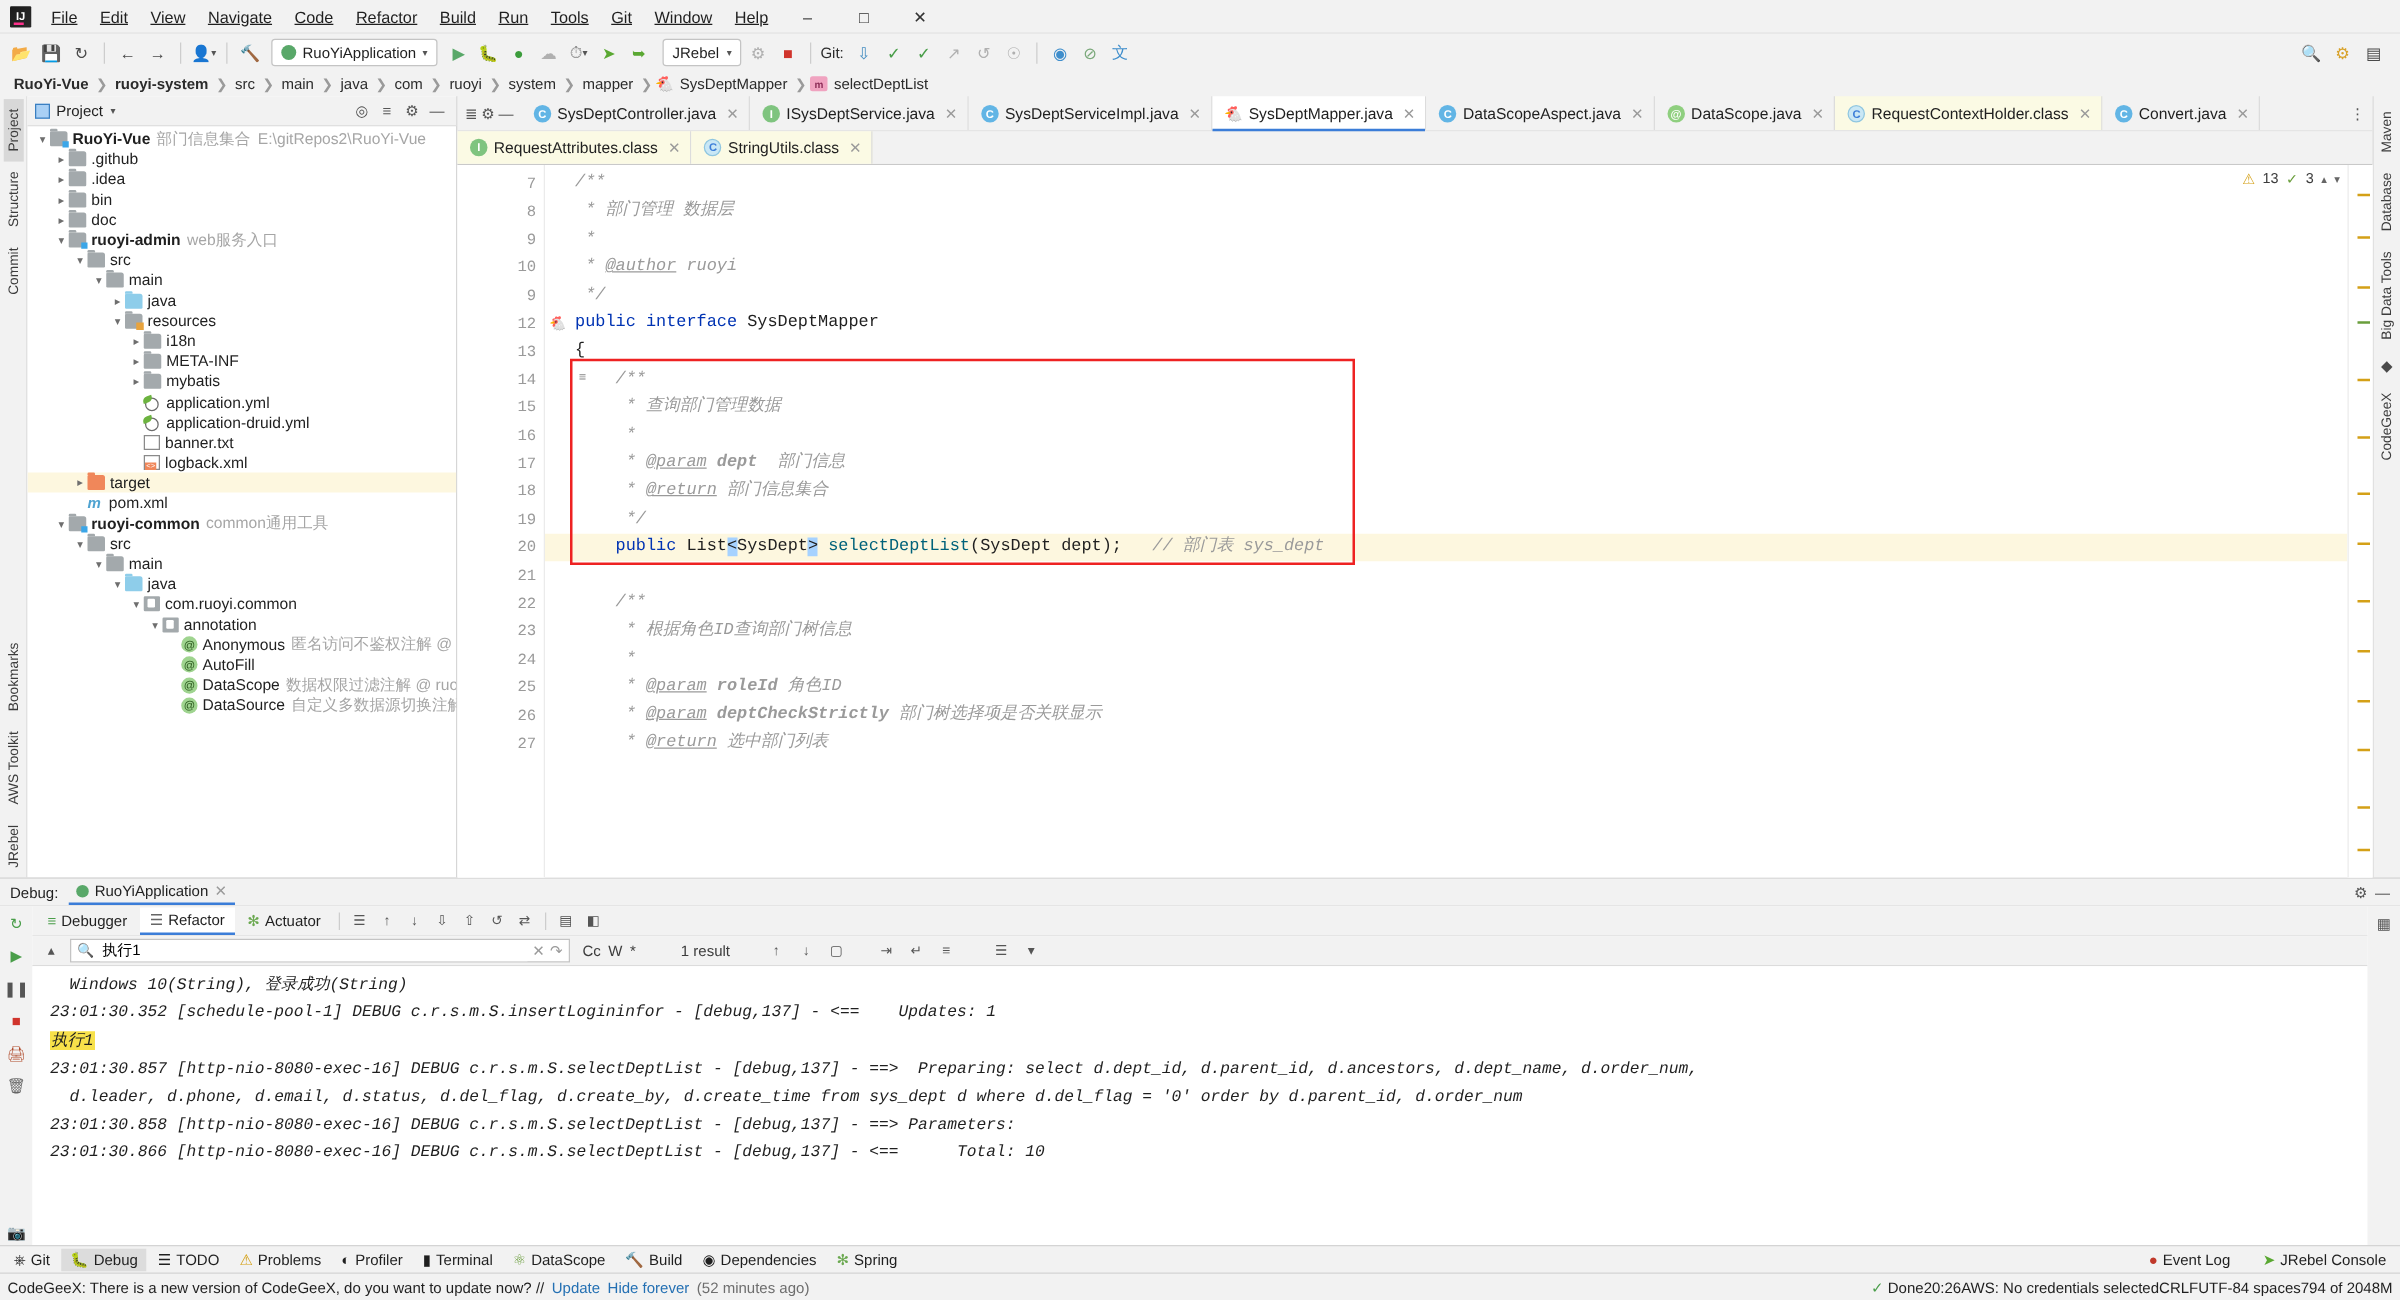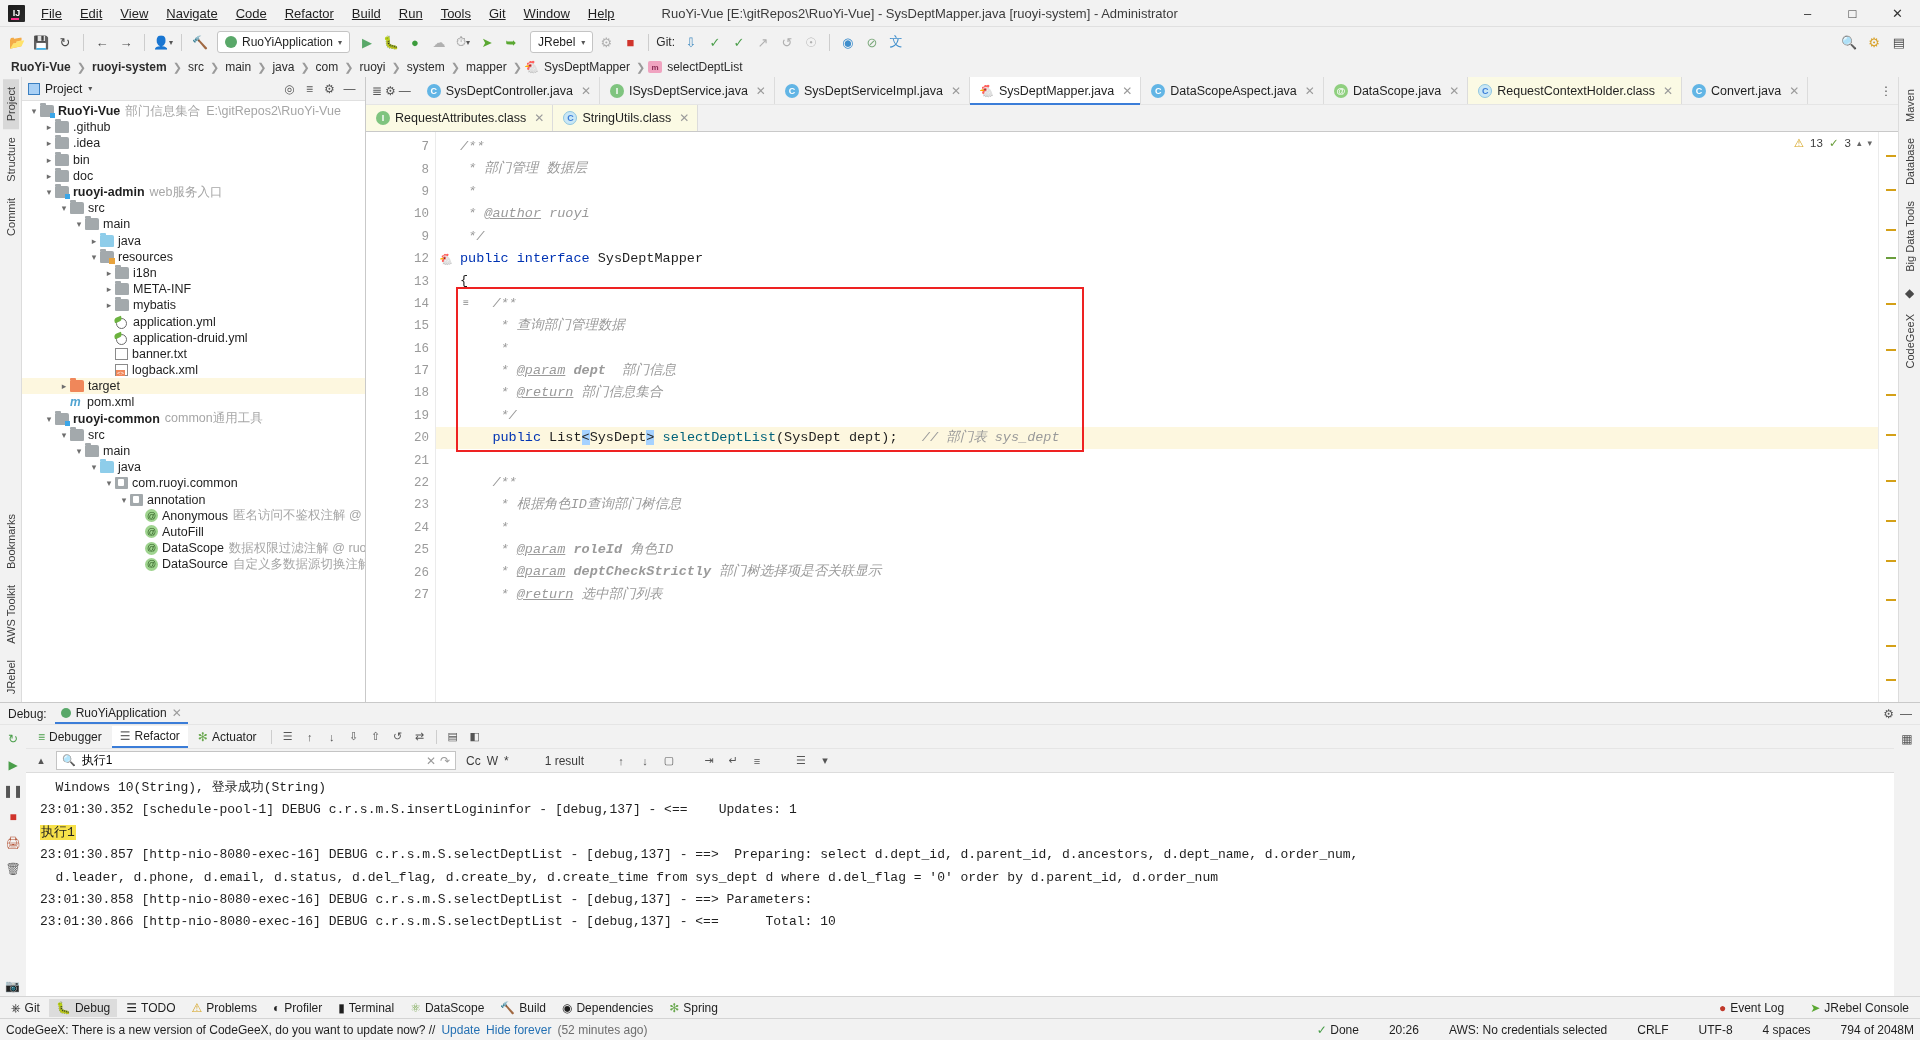--- a/index.html
+++ b/index.html
@@ -226,40 +226,40 @@
     height:19px; width: 400px; padding: 0 5px; font-size:12px;
   }
   .search-box input { border:none; outline:none; font-size:12px; width:100%; font-family:"Liberation Sans",sans-serif;}
   .sr-ic { width:18px;height:18px;display:flex;align-items:center;justify-content:center;color:#555;font-size:11px;}
   .result-count { color:#3c3c3c; margin-left:6px; }
   .console {
     flex: 1; background: #fff; font-family: "Liberation Mono", monospace;
     font-size: 13px; line-height: 22.4px; padding: 4px 0 0 14px; color:#1f1f1f; overflow:hidden;
     white-space: pre-wrap;
   }
-  .console .ln { min-height: 22.4px; }
+  .console .ln { min-height: 22.4px; font-style: italic; }
   .mark-y { background:#f7e14a; padding: 0 1px; }
 
   
   .bottombar {
     height: 22px; display:flex; align-items:center; gap:2px; padding: 0 4px;
     background:#f2f2f2; border-top:1px solid #d4d4d4; flex: 0 0 22px; font-size: 12px;
   }
   .bb-item { display:flex; align-items:center; gap:4px; padding: 2px 7px; cursor:default; color:#1f1f1f;}
   .bb-item.active { background:#dcdcdc; }
   .bb-right { margin-left:auto; display:flex; align-items:center; gap:12px;}
 
   
   .notifbar {
     height: 22px; display:flex; align-items:center; padding: 0 6px; gap: 6px;
     background:#f2f2f2; border-top:1px solid #d4d4d4; flex: 0 0 22px; font-size: 12px; color:#1f1f1f;
   }
   .notifbar .link { color:#2470b3; text-decoration:none; }
   .notifbar .muted { color: #6e6e6e; }
-  .notif-right { margin-left:auto; display:flex; align-items:center; gap:30px; color:#1f1f1f;}
+  .notif-right { margin-left:auto; display:flex; align-items:center; gap:0; color:#1f1f1f;}
   .ok-check { color:#4a9e4a; }
 </style>
 </head>
 <body>
 
 <div class="app">
 
   <div class="titlebar">
     <div class="ij-logo">IJ</div>
     <div class="menubar">
@@ -269,21 +269,20 @@
       <div class="mi"><u>Navigate</u></div>
       <div class="mi"><u>Code</u></div>
       <div class="mi"><u>Refactor</u></div>
       <div class="mi"><u>Build</u></div>
       <div class="mi"><u>Run</u></div>
       <div class="mi"><u>Tools</u></div>
       <div class="mi"><u>Git</u></div>
       <div class="mi"><u>Window</u></div>
       <div class="mi"><u>Help</u></div>
     </div>
-    <div class="title-text">RuoYi-Vue [E:\gitRepos2\RuoYi-Vue] - SysDeptMapper.java [ruoyi-system] - Administrator</div>
     <div class="win-ctrl">
       <div>–</div>
       <div>□</div>
       <div class="close">✕</div>
     </div>
   </div>
 
   <div class="toolbar">
     <div class="tb-icon">📂</div>
     <div class="tb-icon">💾</div>

